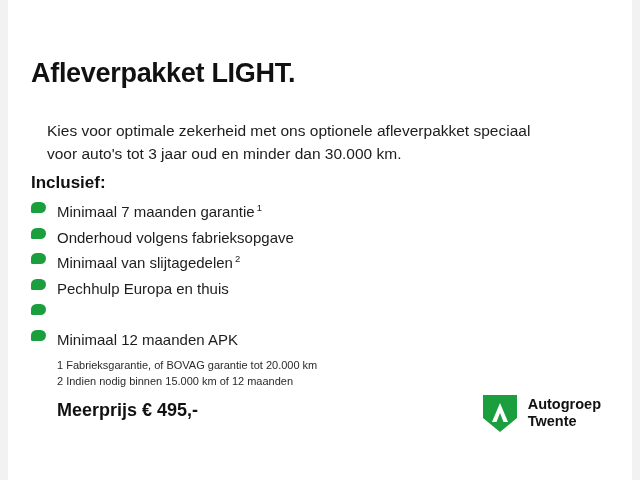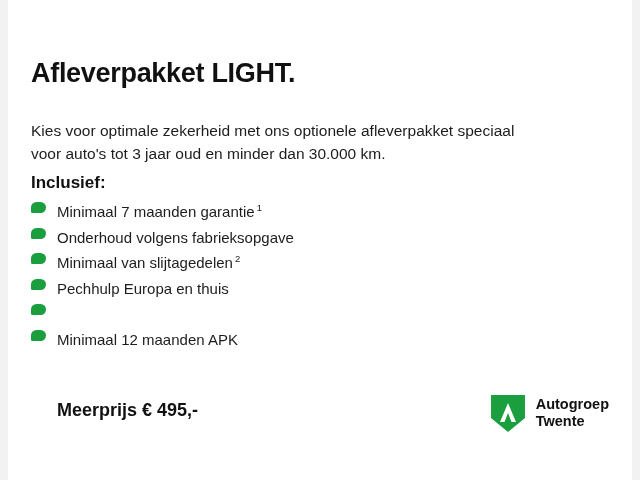--- a/index.html
+++ b/index.html
@@ -45,21 +45,21 @@
     top: 58px;
     font-size: 27px;
     font-weight: bold;
     letter-spacing: -0.3px;
     color: #111111;
     margin: 0;
   }
 
   .intro {
     position: absolute;
-    left: 0;
+    left: 16px;
     top: 103px;
     width: 510px;
     font-size: 15.5px;
     line-height: 23px;
     color: #1d1d1d;
   }
 
   .incl-label {
     position: absolute;
     left: 0;
@@ -117,21 +117,21 @@
     position: absolute;
     left: 26px;
     top: 400px;
     font-size: 18px;
     font-weight: bold;
     color: #111111;
   }
 
   .logo {
     position: absolute;
-    right: 0;
+    right: 8px;
     top: 392px;
     display: flex;
     align-items: center;
     gap: 9px;
     justify-content: center;
   }
   .logo-mark {
     width: 38px;
     height: 42px;
     position: relative;
@@ -180,20 +180,24 @@
       <li>
         <span class="bullet"></span>
         <span class="sup"></span>
       </li>
       <li>
         <span class="bullet"></span>
         <span>Minimaal 12 maanden APK</span><span class="sup"></span>
       </li>
     </ul>
 
+    <div class="footnotes">
+      <div>1 Fabrieksgarantie, of BOVAG garantie tot 20.000 km</div>
+      <div>2 Indien nodig binnen 15.000 km of 12 maanden</div>
+    </div>
 
     <div class="price">Meerprijs € 495,-</div>
 
     <div class="logo">
       <div class="logo-mark">
         <svg width="38" height="42" viewBox="0 0 38 42" xmlns="http://www.w3.org/2000/svg">
           <path d="M2 3 H36 V26 L19 40 L2 26 Z" fill="#1a9e3e"></path>
           <path d="M19 11 L27 30 H22.5 L19 21 L15.5 30 H11 Z" fill="#ffffff"></path>
         </svg>
       </div>

